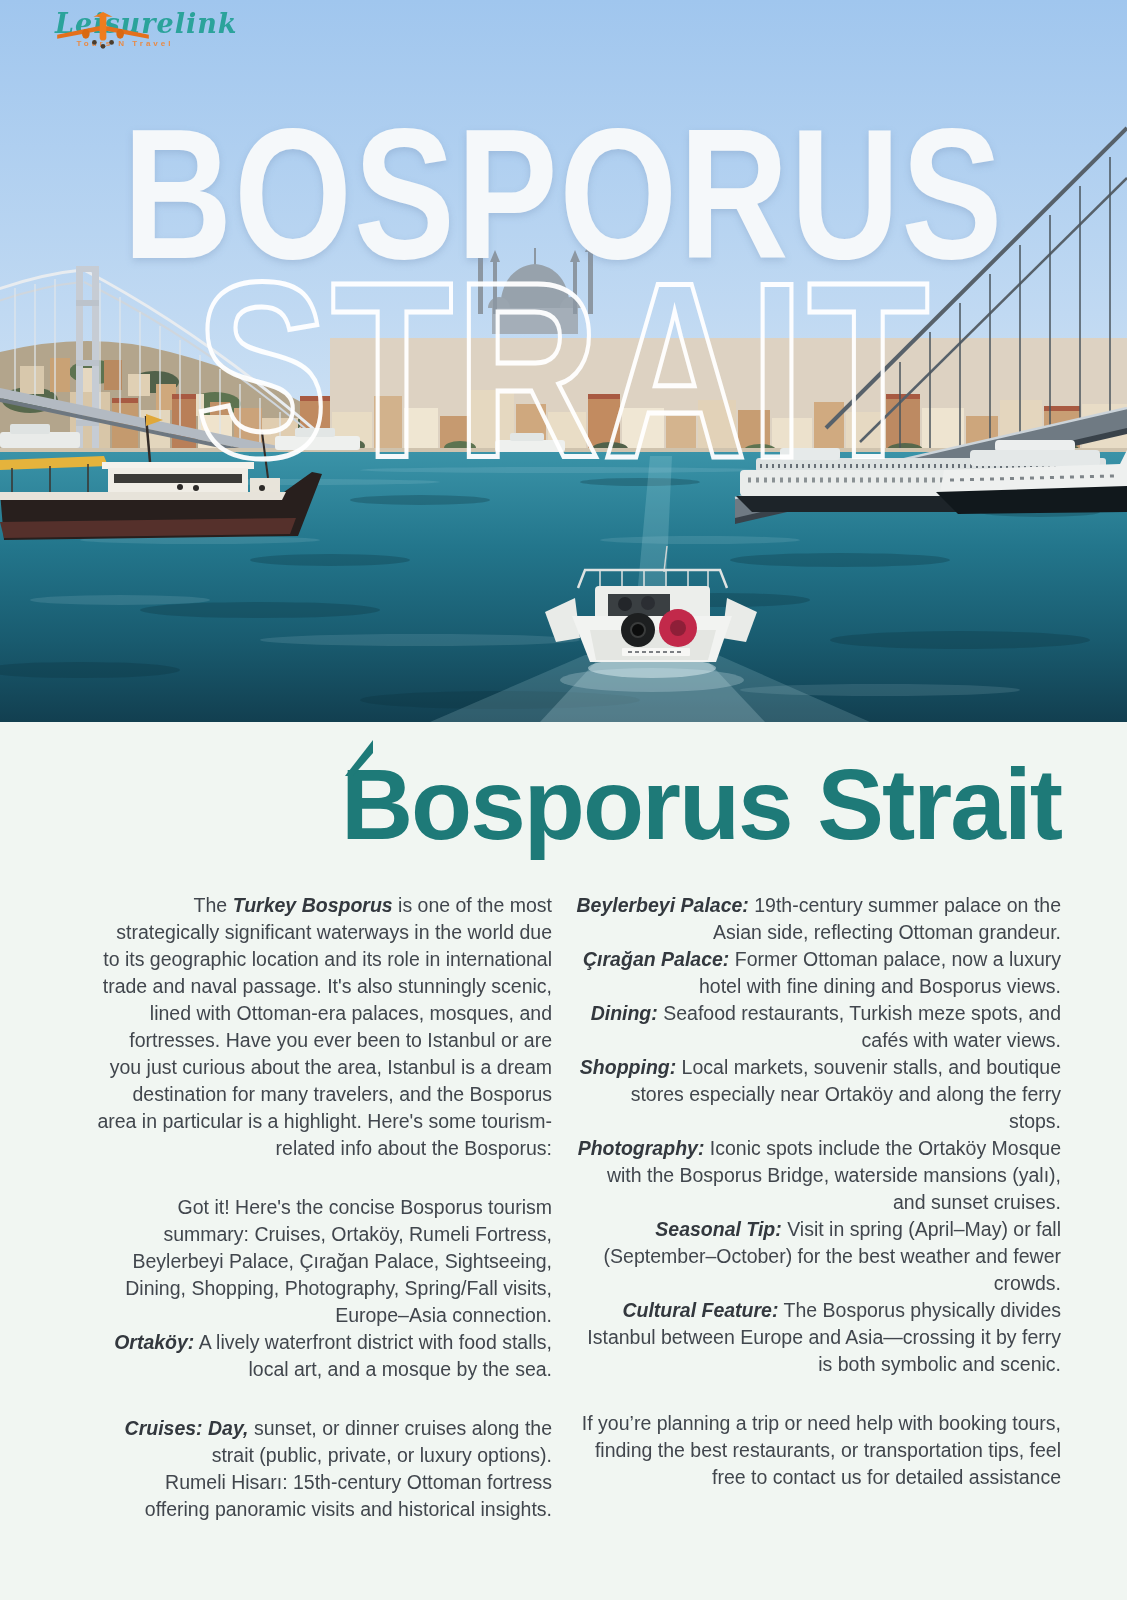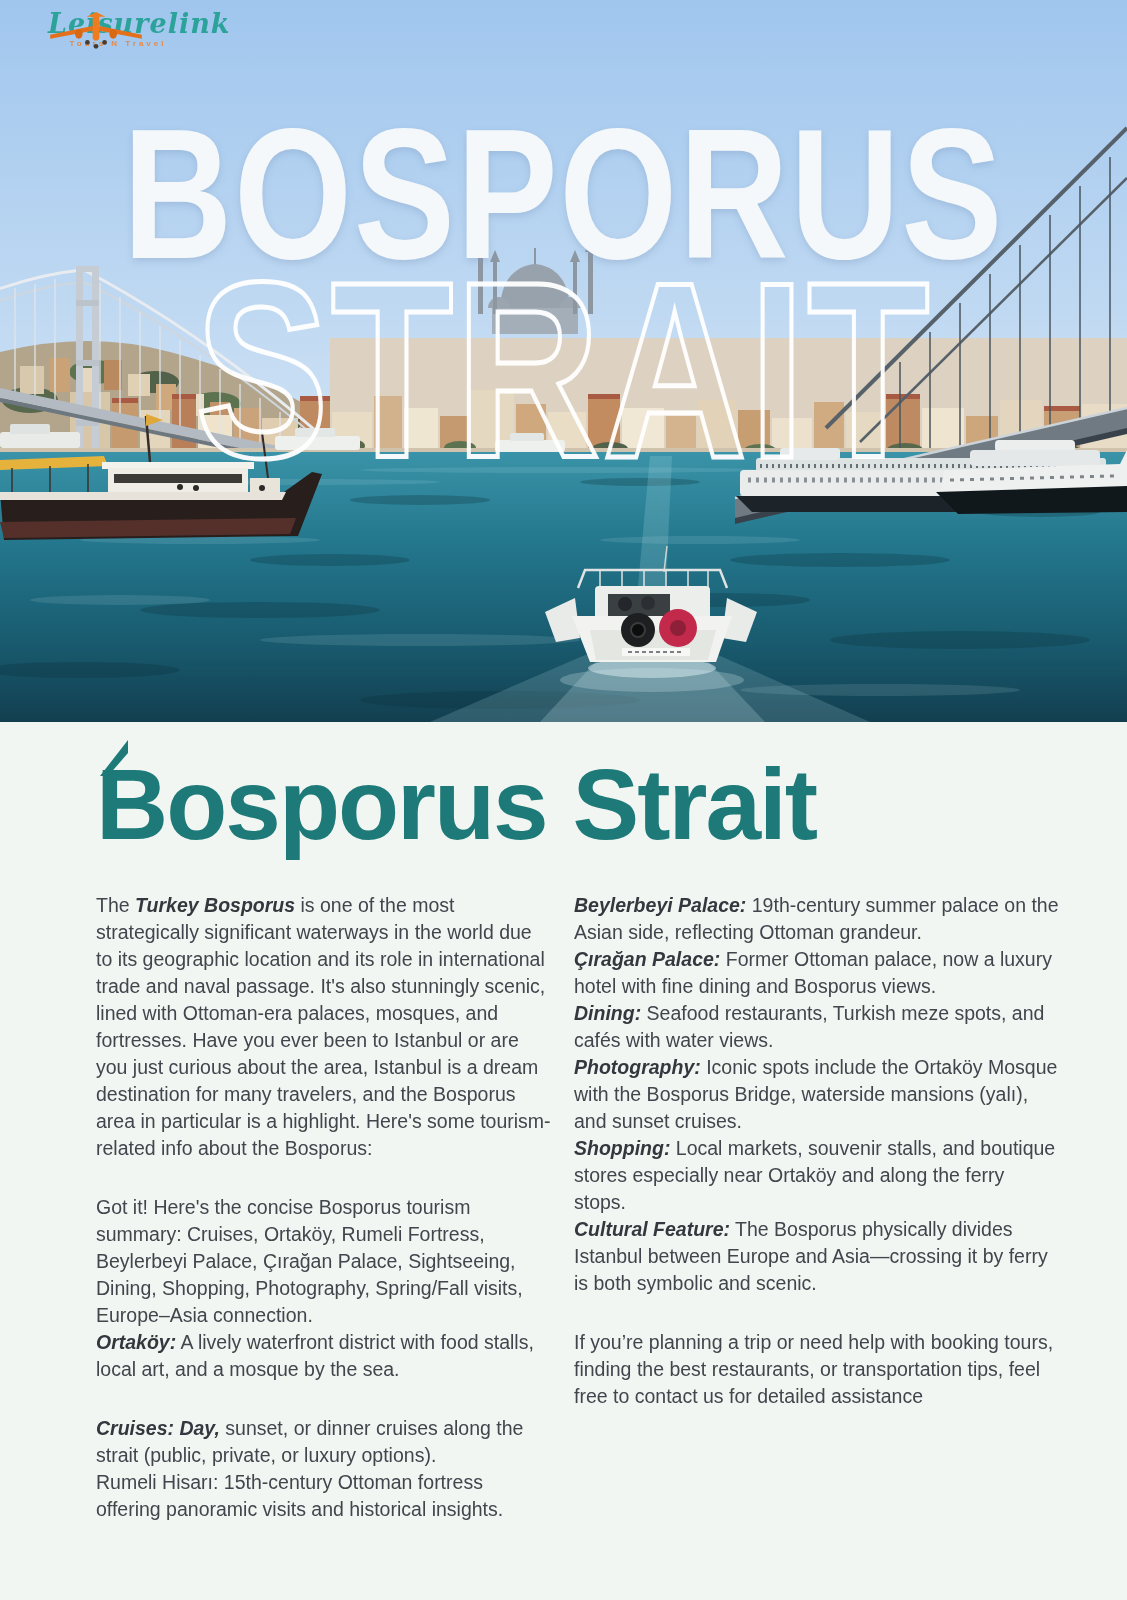--- a/index.html
+++ b/index.html
@@ -25,31 +25,31 @@
     top:102px;font-size:185px;letter-spacing:2px;
     transform:scaleX(0.82);transform-origin:50% 50%;
     text-shadow:0 3px 8px rgba(120,150,185,.35);
   }
   .hero-title.line2{
     top:246px;font-size:250px;letter-spacing:3px;
     transform:scaleX(0.80);transform-origin:50% 50%;
     color:transparent;-webkit-text-stroke:5px rgba(255,255,255,.95);
   }
   
-  .logo{position:absolute;left:48px;top:10px;width:140px;text-align:center;}
+  .logo{position:absolute;left:55px;top:10px;width:140px;text-align:center;}
   .logo .plane{display:block;margin:0 auto;}
   .logo .brand{
     font-family:"DejaVu Serif", serif;font-style:italic;font-weight:700;
     font-size:27px;color:var(--logo-teal);letter-spacing:1px;line-height:1;
   }
   .logo .tagline{
     margin-top:2px;font-size:8px;color:#e88a45;letter-spacing:3px;font-weight:700;
   }
   
-  .content{position:relative;padding:32px 66px 0 96px;}
+  .content{position:relative;padding:32px 66px 0 96px;text-align:right;}
   .heading-wrap{position:relative;display:inline-block;}
   .heading{
     font-size:100px;line-height:1;font-weight:700;color:var(--accent);
     letter-spacing:-2px;
   }
   .accent-wedge{position:absolute;left:4px;top:-14px;width:30px;height:36px;}
   .columns{display:flex;gap:22px;margin-top:38px;}
   .col{font-size:19.5px;line-height:27px;color:var(--body-text);}
   .col.left{width:456px;flex:0 0 456px;}
   .col.right{flex:1;}
@@ -353,21 +353,22 @@
           <p class="para"><span>The </span><span class="b">Turkey Bosporus</span><span> is one of the most strategically significant waterways in the world due to its geographic location and its role in international trade and naval passage. It's also stunningly scenic, lined with Ottoman-era palaces, mosques, and fortresses. Have you ever been to Istanbul or are you just curious about the area, Istanbul is a dream destination for many travelers, and the Bosporus area in particular is a highlight. Here's some tourism-related info about the Bosporus:</span></p>
           <p class="para gap"><span>Got it! Here's the concise Bosporus tourism summary: Cruises, Ortaköy, Rumeli Fortress, Beylerbeyi Palace, Çırağan Palace, Sightseeing, Dining, Shopping, Photography, Spring/Fall visits, Europe–Asia connection.</span></p>
           <p class="para"><span class="b">Ortaköy:</span><span> A lively waterfront district with food stalls, local art, and a mosque by the sea.</span></p>
           <p class="para gap"><span class="b">Cruises: Day,</span><span> sunset, or dinner cruises along the strait (public, private, or luxury options).</span></p>
           <p class="para"><span>Rumeli Hisarı: 15th-century Ottoman fortress offering panoramic visits and historical insights.</span></p>
         </div>
       <div class="col right">
           <p class="para"><span class="b">Beylerbeyi Palace:</span><span> 19th-century summer palace on the Asian side, reflecting Ottoman grandeur.</span></p>
           <p class="para"><span class="b">Çırağan Palace:</span><span> Former Ottoman palace, now a luxury hotel with fine dining and Bosporus views.</span></p>
           <p class="para"><span class="b">Dining:</span><span> Seafood restaurants, Turkish meze spots, and cafés with water views.</span></p>
+          <p class="para"><span class="b">Shopping:</span><span> Local markets, souvenir stalls, and boutique stores especially near Ortaköy and along the ferry stops.</span></p>
           <p class="para"><span class="b">Photography:</span><span> Iconic spots include the Ortaköy Mosque with the Bosporus Bridge, waterside mansions (yalı), and sunset cruises.</span></p>
-          <p class="para"><span class="b">Shopping:</span><span> Local markets, souvenir stalls, and boutique stores especially near Ortaköy and along the ferry stops.</span></p>
+          <p class="para"><span class="b">Seasonal Tip:</span><span> Visit in spring (April–May) or fall (September–October) for the best weather and fewer crowds.</span></p>
           <p class="para"><span class="b">Cultural Feature:</span><span> The Bosporus physically divides Istanbul between Europe and Asia—crossing it by ferry is both symbolic and scenic.</span></p>
           <p class="para gap"><span>If you’re planning a trip or need help with booking tours, finding the best restaurants, or transportation tips, feel free to contact us for detailed assistance</span></p>
         </div>
     </div>
   </div>
 
 </div>
 
 </body></html>

